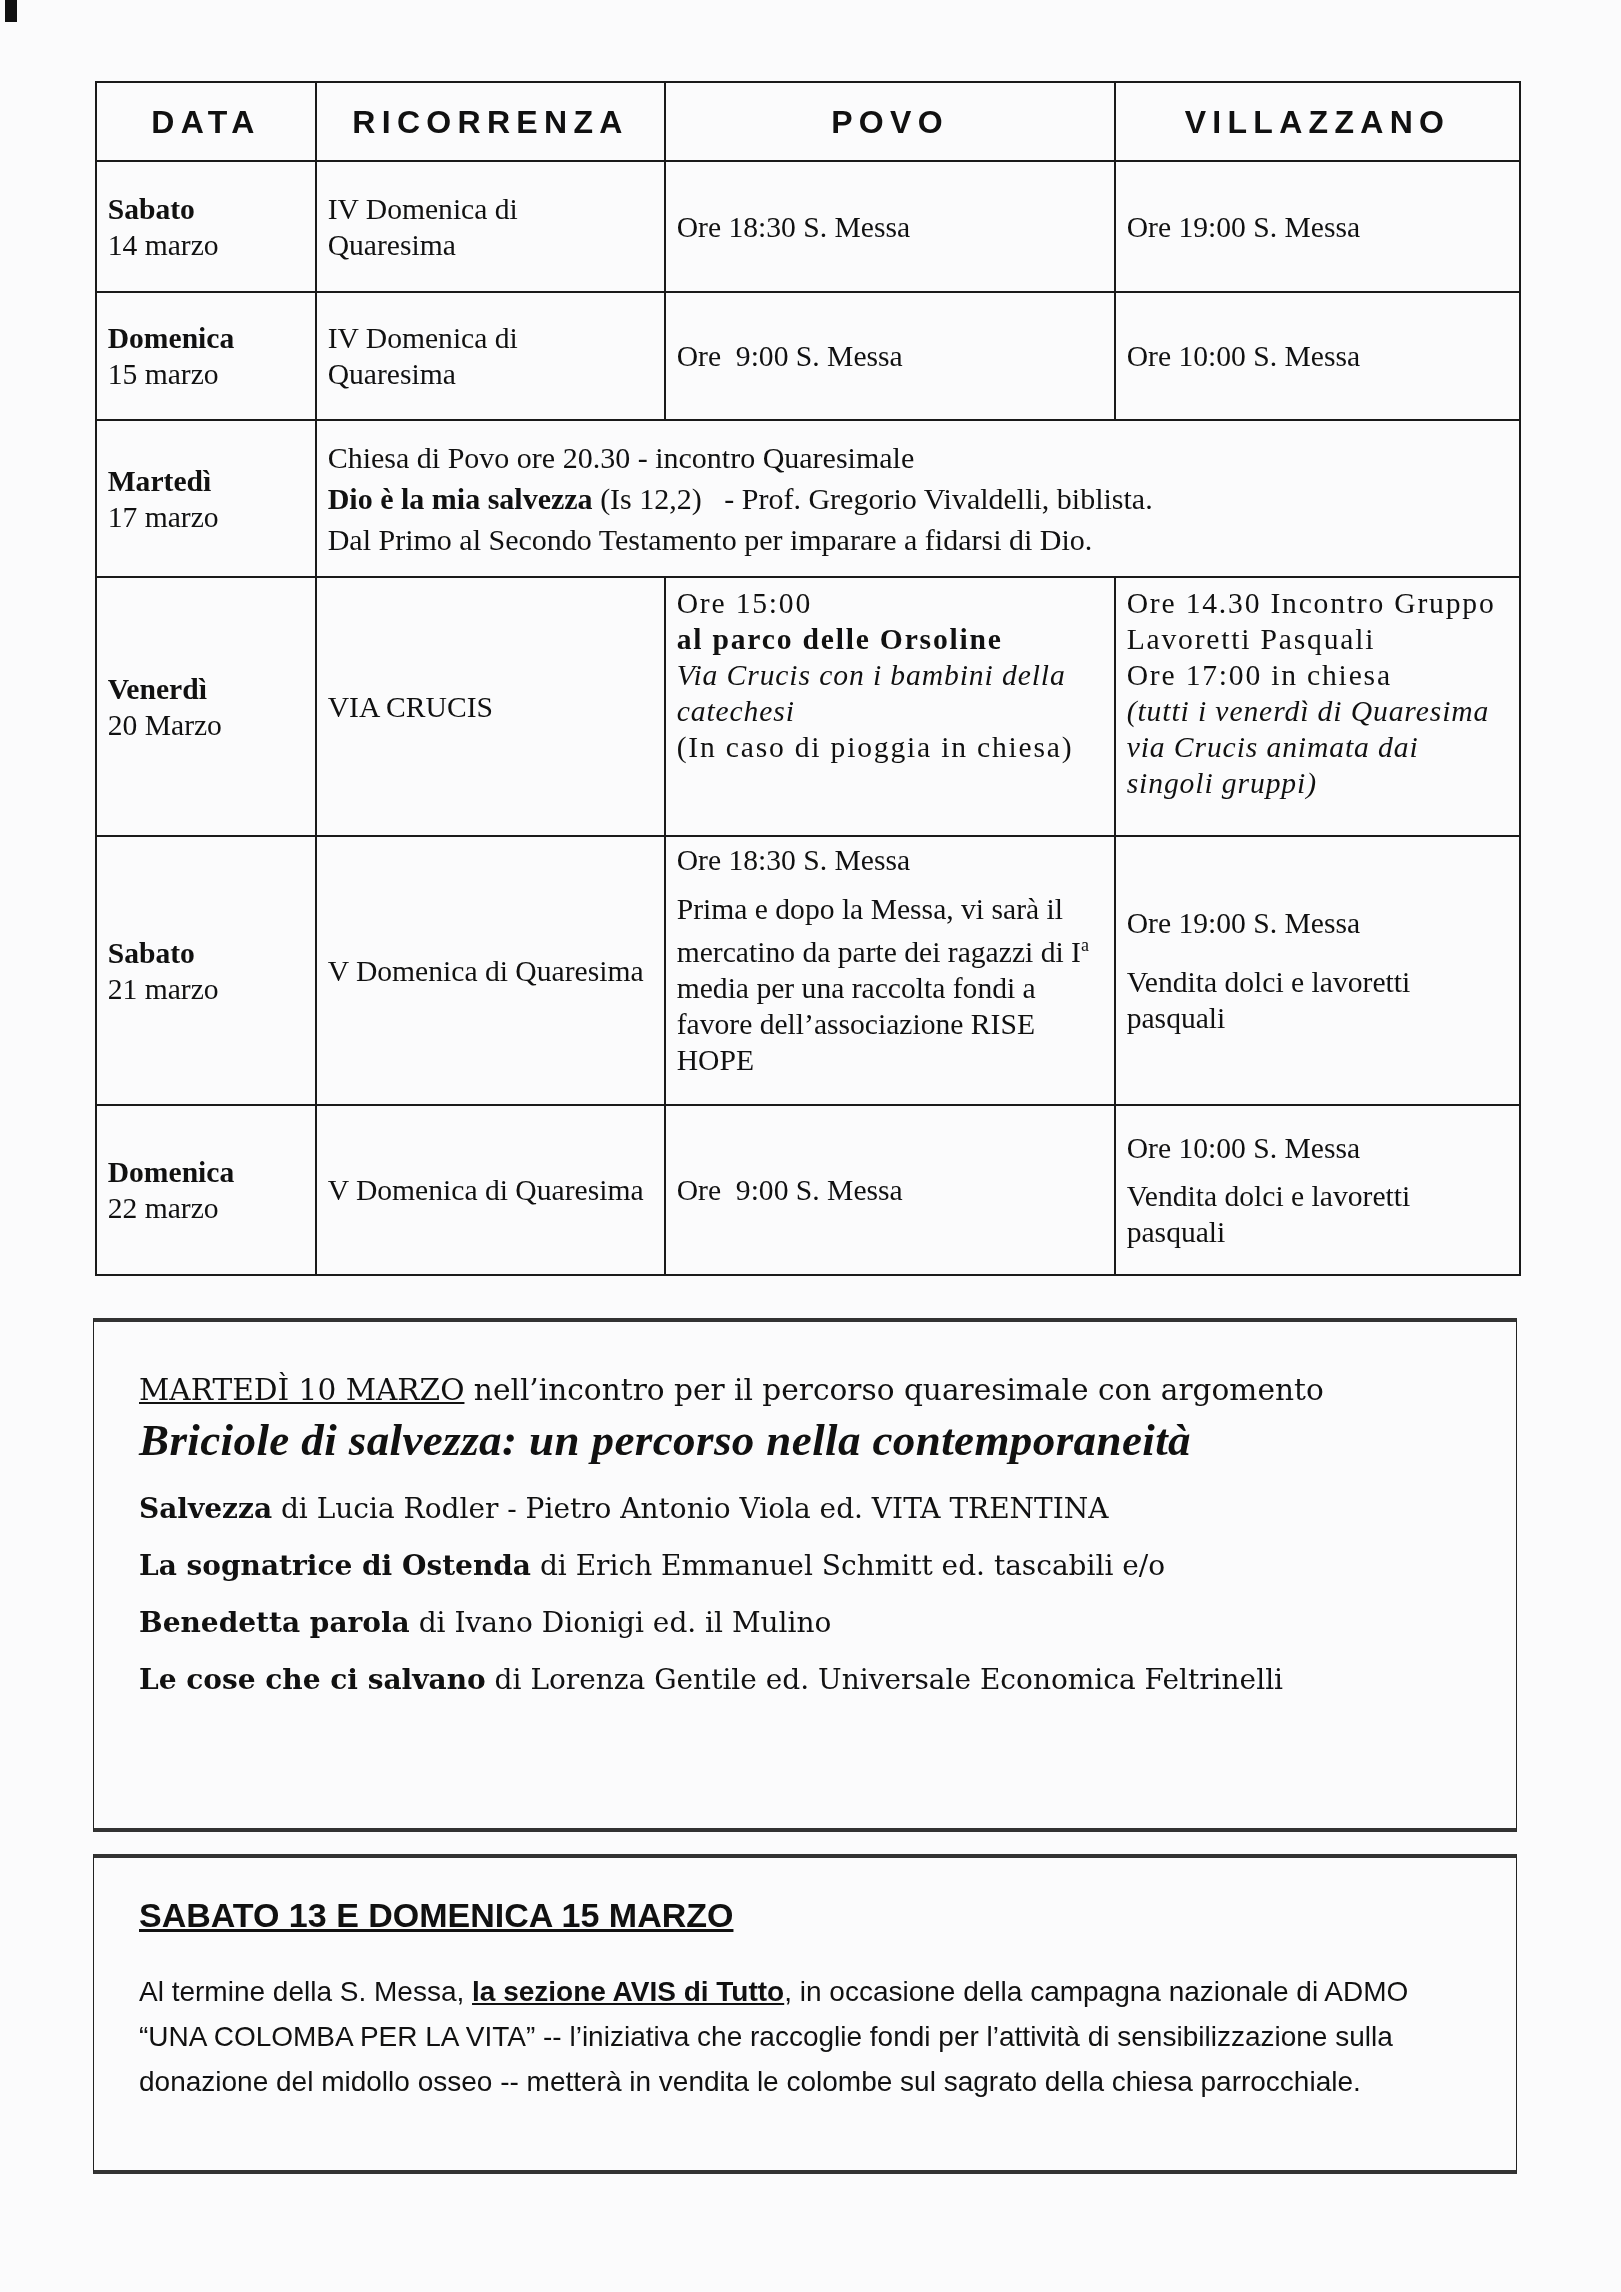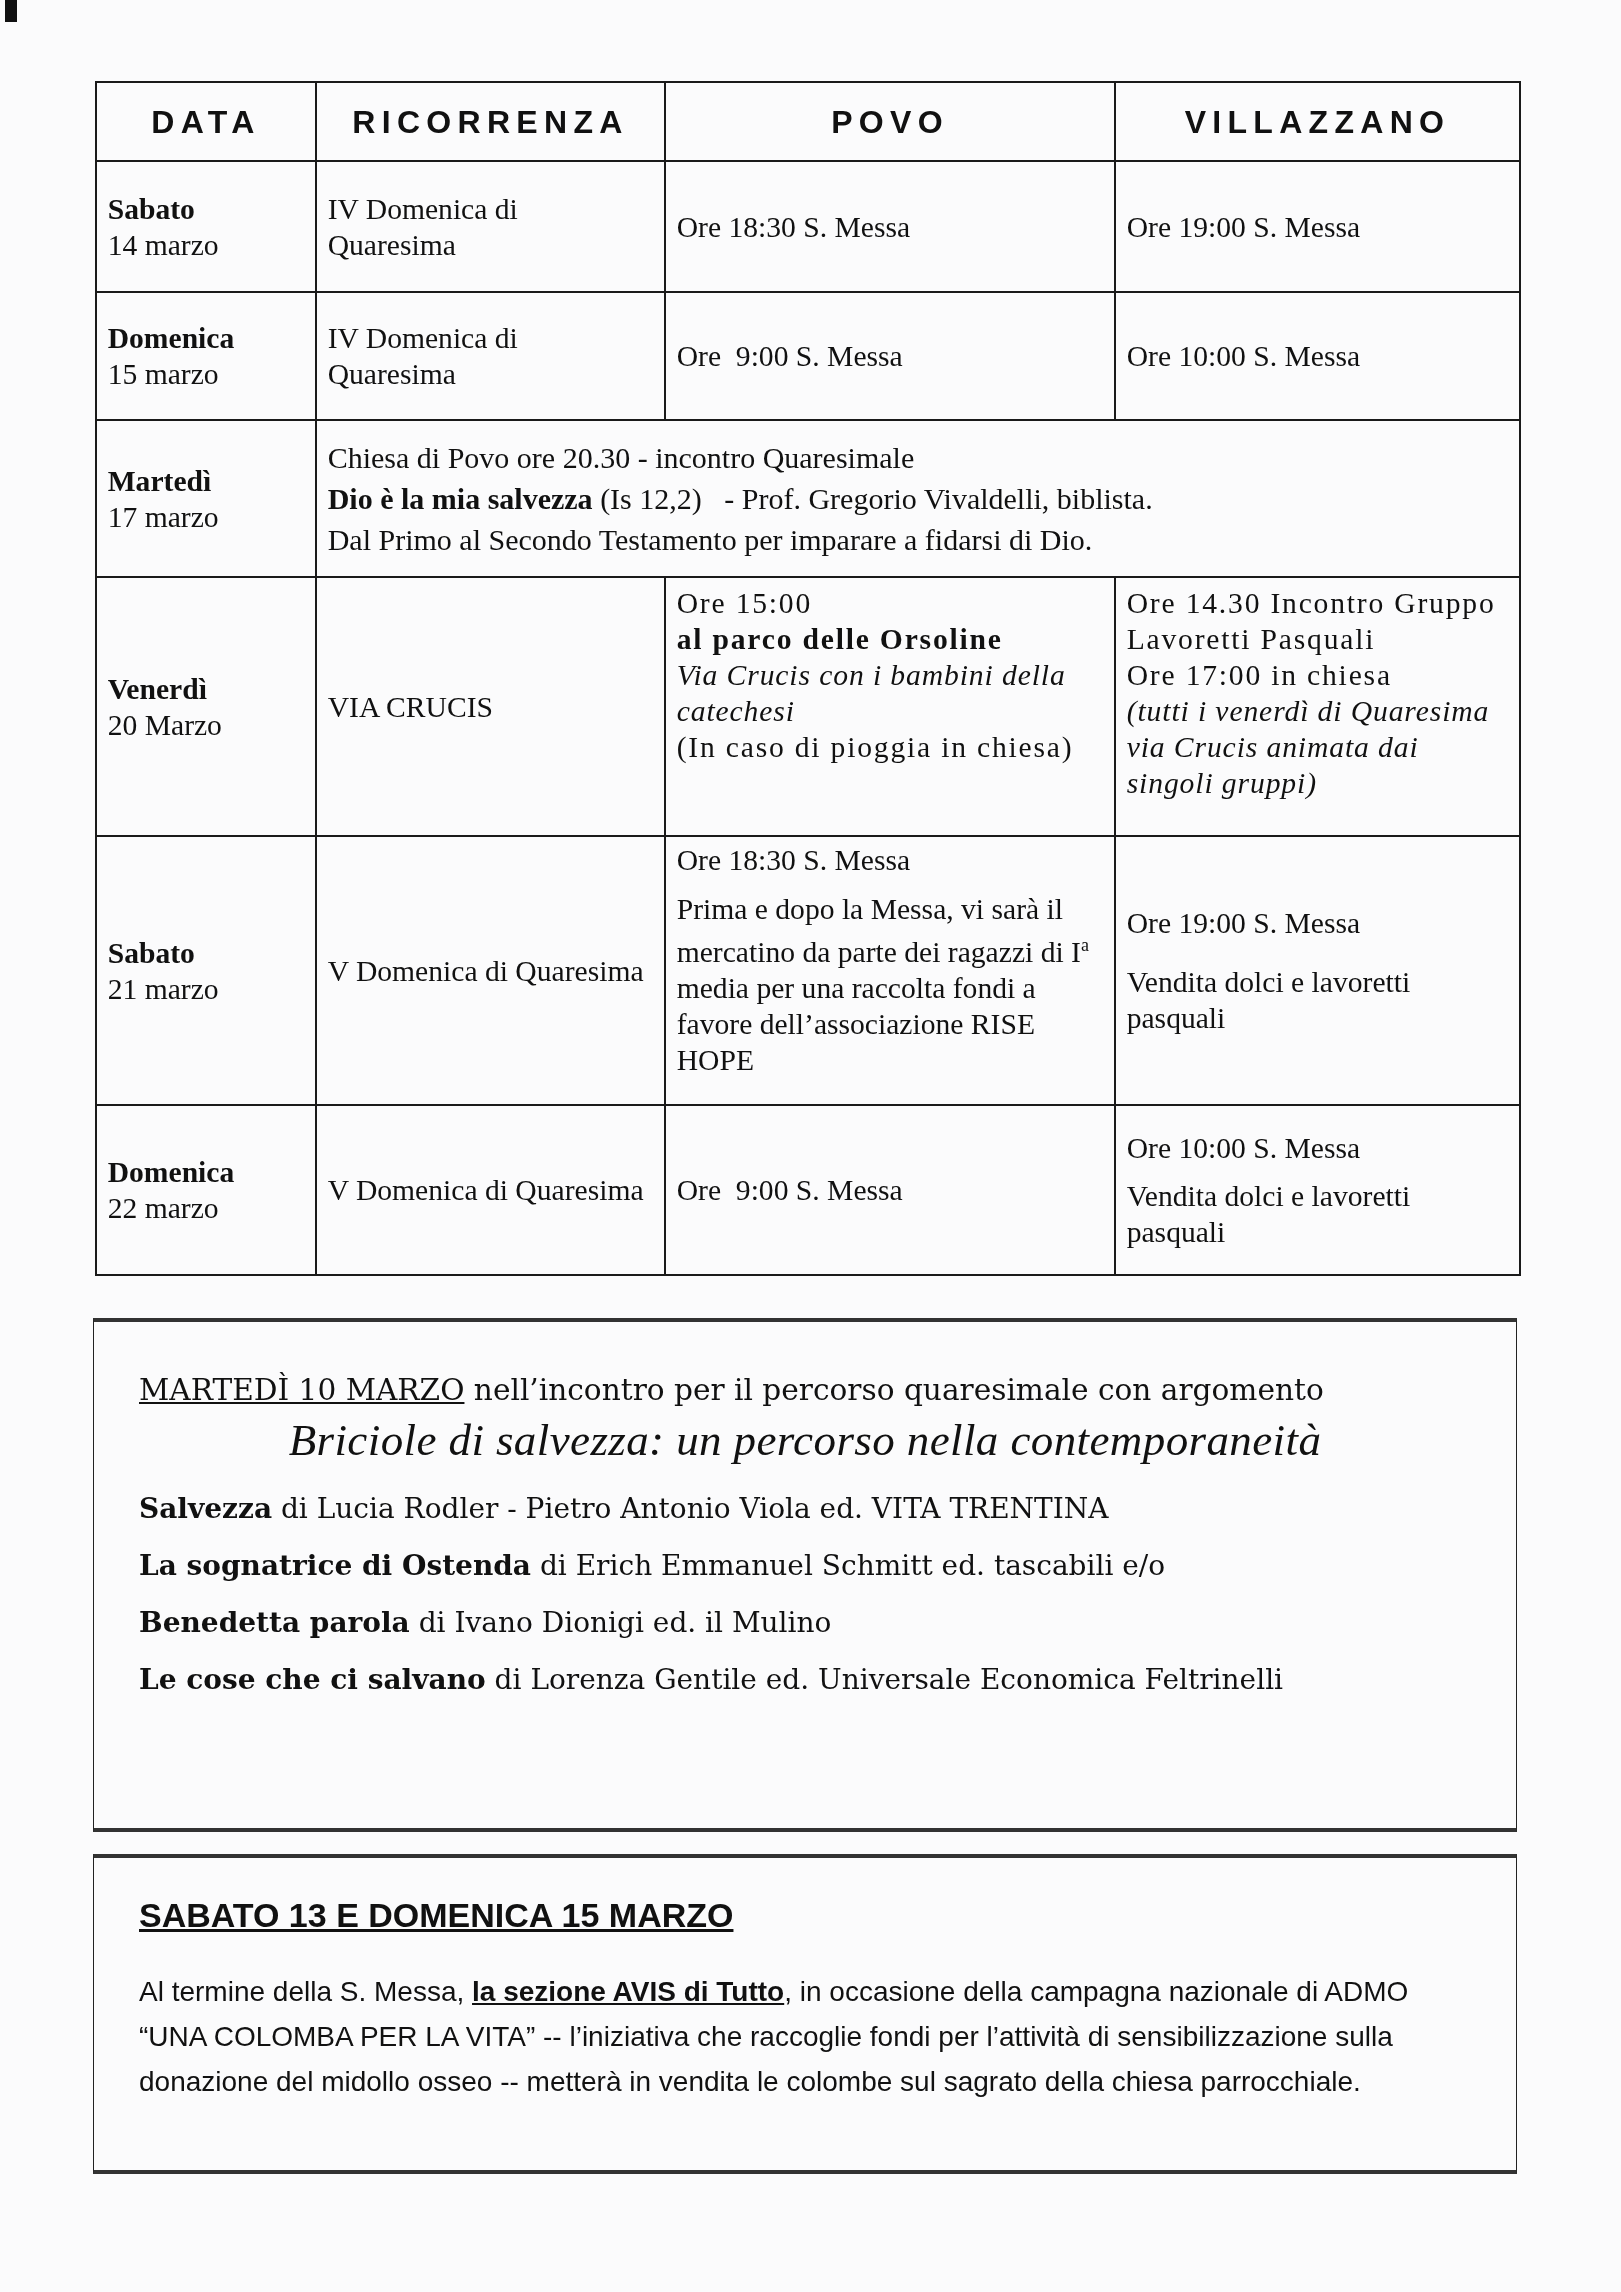--- a/index.html
+++ b/index.html
@@ -34,21 +34,21 @@
   .center-cell { text-align:right; font-size:30px; line-height:41px;border-radius:10px; }
 
   .box {
     position:absolute; left:93px; width:1424px; border:1.8px solid #222;
     border-top:4.5px solid #333; border-bottom:4.5px solid #333;
     box-sizing:border-box;
   }
   #box1 { top:1318px; height:514px; padding:47px 45px 0 45px; font-family:"DejaVu Serif", serif; }
   #box1 .intro { font-size:29.6px; line-height:43px; }
   #box1 .intro .u { text-decoration:underline; }
-  #box1 .title { font-family:"Liberation Serif", serif; font-style:italic; font-weight:normal; font-size:45px; line-height:52px; margin:1.8px 0 14.3px 0; letter-spacing:0.4px;text-align:center; }
+  #box1 .title { font-family:"Liberation Serif", serif; font-style:italic; font-weight:bold; font-size:45px; line-height:52px; margin:1.8px 0 14.3px 0; letter-spacing:0.4px; }
   #box1 .p { font-size:28px; line-height:57px; }
   #box1 .book { font-size:28px; line-height:57px; }
   #box2 { top:1854px; height:320px; padding:36px 45px 0 45px; font-family:"DejaVu Sans", sans-serif; }
   #box2 .heading { font-family:"Liberation Sans", sans-serif; font-weight:bold; font-size:34px; text-decoration:underline; text-decoration-thickness:2.7px; line-height:43px; margin-bottom:32px; }
   #box2 .body { font-family:"Liberation Sans", sans-serif; font-size:28px; line-height:45px; }
   #box2 .body .bu { font-weight:bold; text-decoration:underline; }
 </style>
 </head>
 <body>
 

